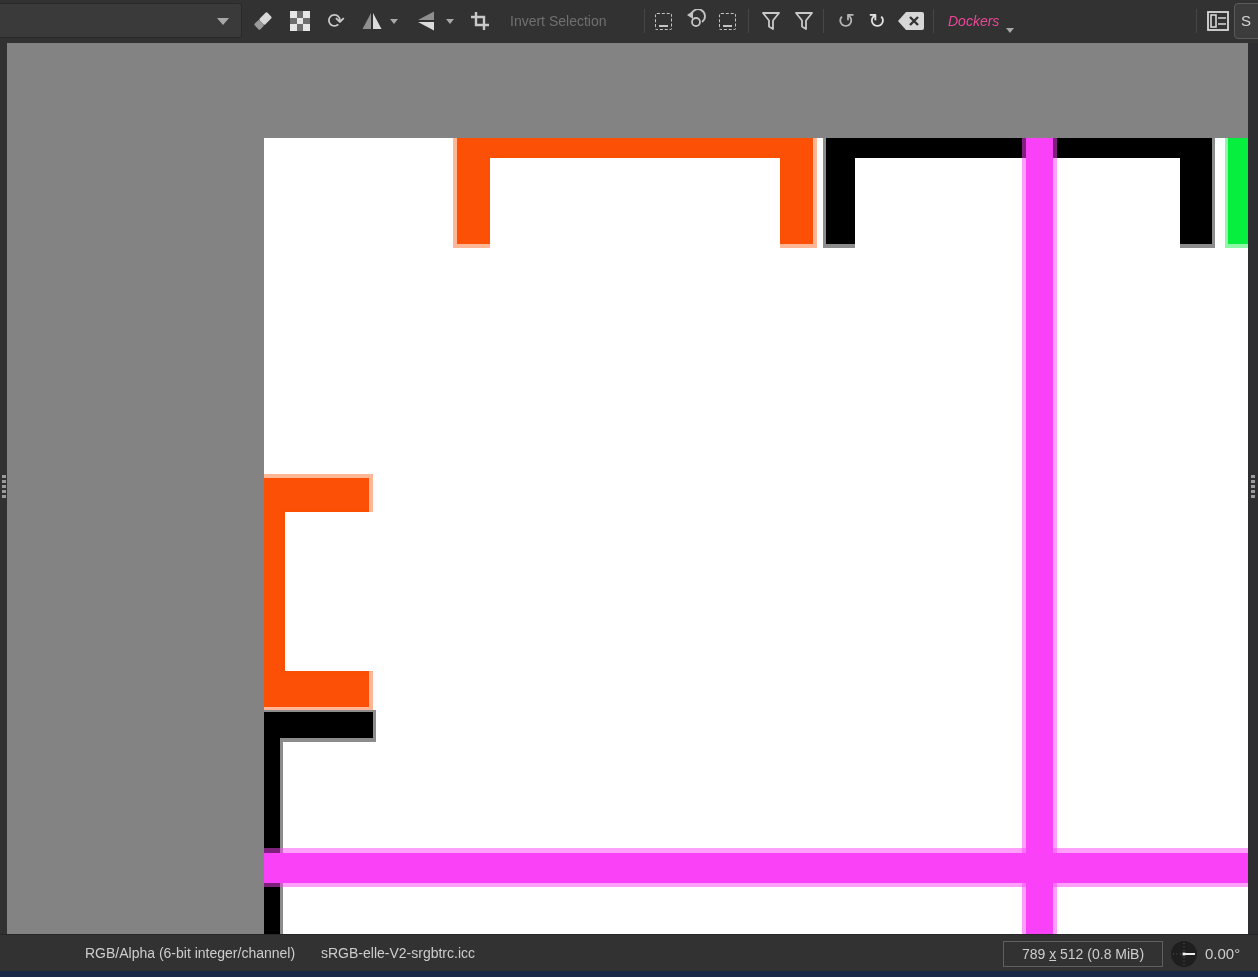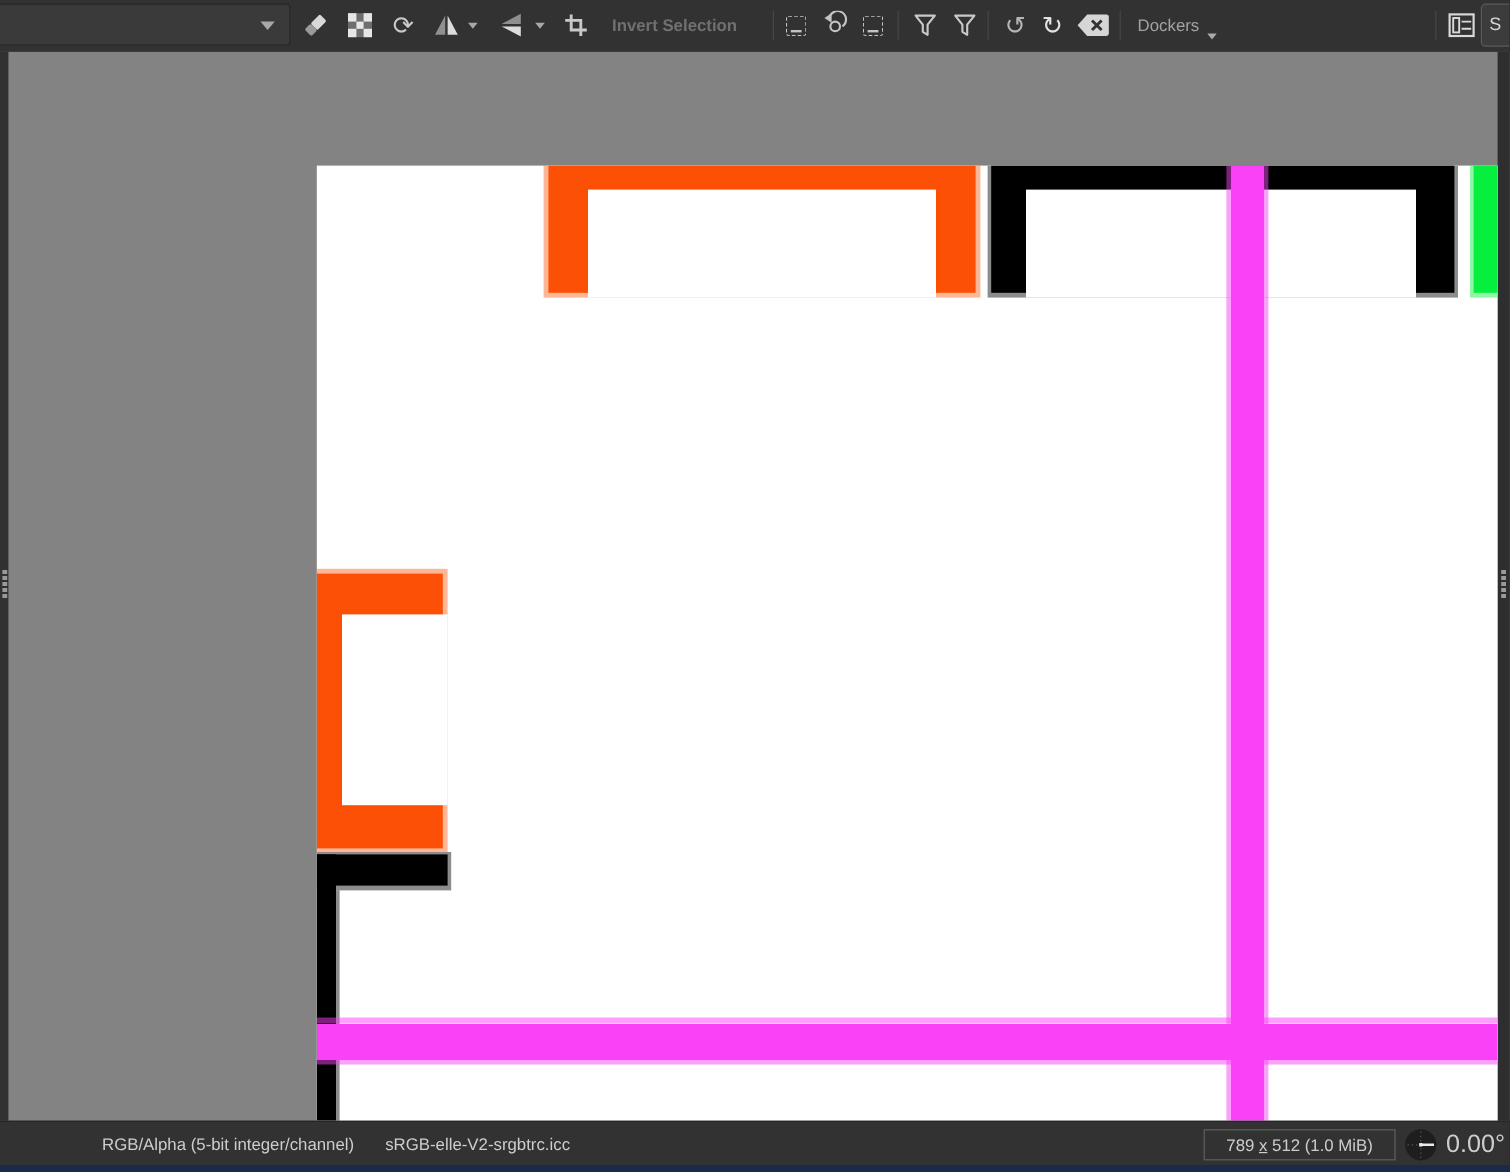--- a/index.html
+++ b/index.html
@@ -9,22 +9,22 @@
 
   
   #toolbar { position:absolute; left:0; top:0; width:1258px; height:43px; background:var(--toolbar_bg,#323232); z-index:5; }
   .combo { position:absolute; left:-6px; top:3px; width:248px; height:35px; background:#3a3a3a; border:1px solid #282828; border-radius:3px; }
   .combo .caret { position:absolute; right:12px; top:14px; }
   .caret { width:0; height:0; border-left:6px solid transparent; border-right:6px solid transparent; border-top:7px solid #a8a8a8; }
   .caret.sm { border-left-width:4px; border-right-width:4px; border-top-width:5px; }
   .tbtn { position:absolute; top:9px; width:24px; height:24px; display:flex; align-items:center; justify-content:center; }
   .tsep { position:absolute; top:9px; width:1px; height:24px; background:#474747; }
   .tlabel { position:absolute; top:0; height:43px; line-height:43px; font-size:14px; }
-  .tlabel.disabled { color:var(--disabled_text,#707070);font-weight:bold; }
-  .tlabel.enabled  { color:#a3a3a3; }
+  .tlabel.disabled { color:var(--disabled_text,#707070); }
+  .tlabel.enabled  { color:#ec4899;font-style:italic; }
   .glyph { color:var(--icon_color,#c9c9c9); font-size:21px; line-height:24px; font-family:"DejaVu Sans",sans-serif; }
   .dashedbox { width:17px; height:17px; border:1.6px dashed #c3c3c3; border-radius:2px; position:relative; }
   .dashedbox i { position:absolute; left:3px; bottom:2px; width:9px; height:2px; background:#c3c3c3; }
   #side-tab-btn { position:absolute; right:-8px; top:3px; width:32px; height:36px; background:#3c3c3c; border:1px solid #5a5a5a; border-radius:4px; color:#d6d6d6; font-size:15px; line-height:34px; padding-left:6px; }
 
   
   #workspace { position:absolute; left:0; top:43px; width:1258px; height:891px; background:var(--canvas_bg,#838383); }
   #left-strip  { position:absolute; left:0; top:0; width:7px;  height:891px; background:#313131; }
   #right-strip { position:absolute; right:0; top:0; width:10px; height:891px; background:#2e2e30; }
   .grip { position:absolute; top:432px; width:4px; height:25px;
@@ -68,21 +68,21 @@
   .mv { left:758px; top:0; width:35px; height:796px; border-left:4px solid var(--magenta_halo); border-right:4px solid var(--magenta_halo); }
   .mh { left:0; top:710px; width:984px; height:39px; border-top:5px solid var(--magenta_halo); border-bottom:4px solid var(--magenta_halo); }
 
   
   #statusbar { position:absolute; left:0; top:934px; width:1258px; height:37px; background:var(--statusbar_bg,#323232); border-top:1px solid #262626; color:var(--text_color,#cdcdcd); font-size:14px; }
   #status-left { position:absolute; left:85px; top:0; height:37px; line-height:37px; }
   #status-left span + span { margin-left:22px; }
   #size-box { position:absolute; left:1003px; top:6px; width:160px; height:26px; border:1px solid #5f5f5f; text-align:center; line-height:24px; }
   #size-box u { text-decoration:underline; }
   #angle-dial { position:absolute; left:1170px; top:5px; width:28px; height:28px; }
-  #angle-text { position:absolute; left:1205px; top:0; height:37px; line-height:37px; font-size:21px; }
+  #angle-text { position:absolute; left:1205px; top:0; height:37px; line-height:37px; font-size:15px; }
   #bottom-strip { position:absolute; left:0; top:971px; width:1258px; height:6px; background:var(--bottom_strip,#1c2b4a); }
 
   svg { display:block; }
 </style>
 </head>
 <body>
 
 <div id="app">
 
   <div id="toolbar">
@@ -249,24 +249,24 @@
       <div class="b-h kc3"></div>
       <div class="b-s kc4"></div>
 
       <div class="mag mv"></div>
       <div class="mag mh"></div>
     </div>
   </div>
 
   <div id="statusbar">
     <div id="status-left">
-      <span>RGB/Alpha (5-bit integer/channel)</span>
+      <span>RGB/Alpha (6-bit integer/channel)</span>
       <span>sRGB-elle-V2-srgbtrc.icc</span>
     </div>
-    <div id="size-box"><span>789 </span><u>x</u><span> 512 (1.0 MiB)</span></div>
+    <div id="size-box"><span>789 </span><u>x</u><span> 512 (0.8 MiB)</span></div>
     <svg id="angle-dial" viewBox="0 0 28 28">
       <circle cx="14" cy="14" r="13" fill="#1e1e1e"></circle>
       <path d="M14 3 V25" stroke="#585858" stroke-width="1" stroke-dasharray="1 2.5"></path>
       <path d="M3 14 H25" stroke="#585858" stroke-width="1" stroke-dasharray="1 2.5"></path>
       <path d="M14 14 H25" stroke="#ececec" stroke-width="2"></path>
       <rect x="12.6" y="12.6" width="2.8" height="2.8" fill="#ececec"></rect>
     </svg>
     <div id="angle-text">0.00°</div>
   </div>
   <div id="bottom-strip"></div>

